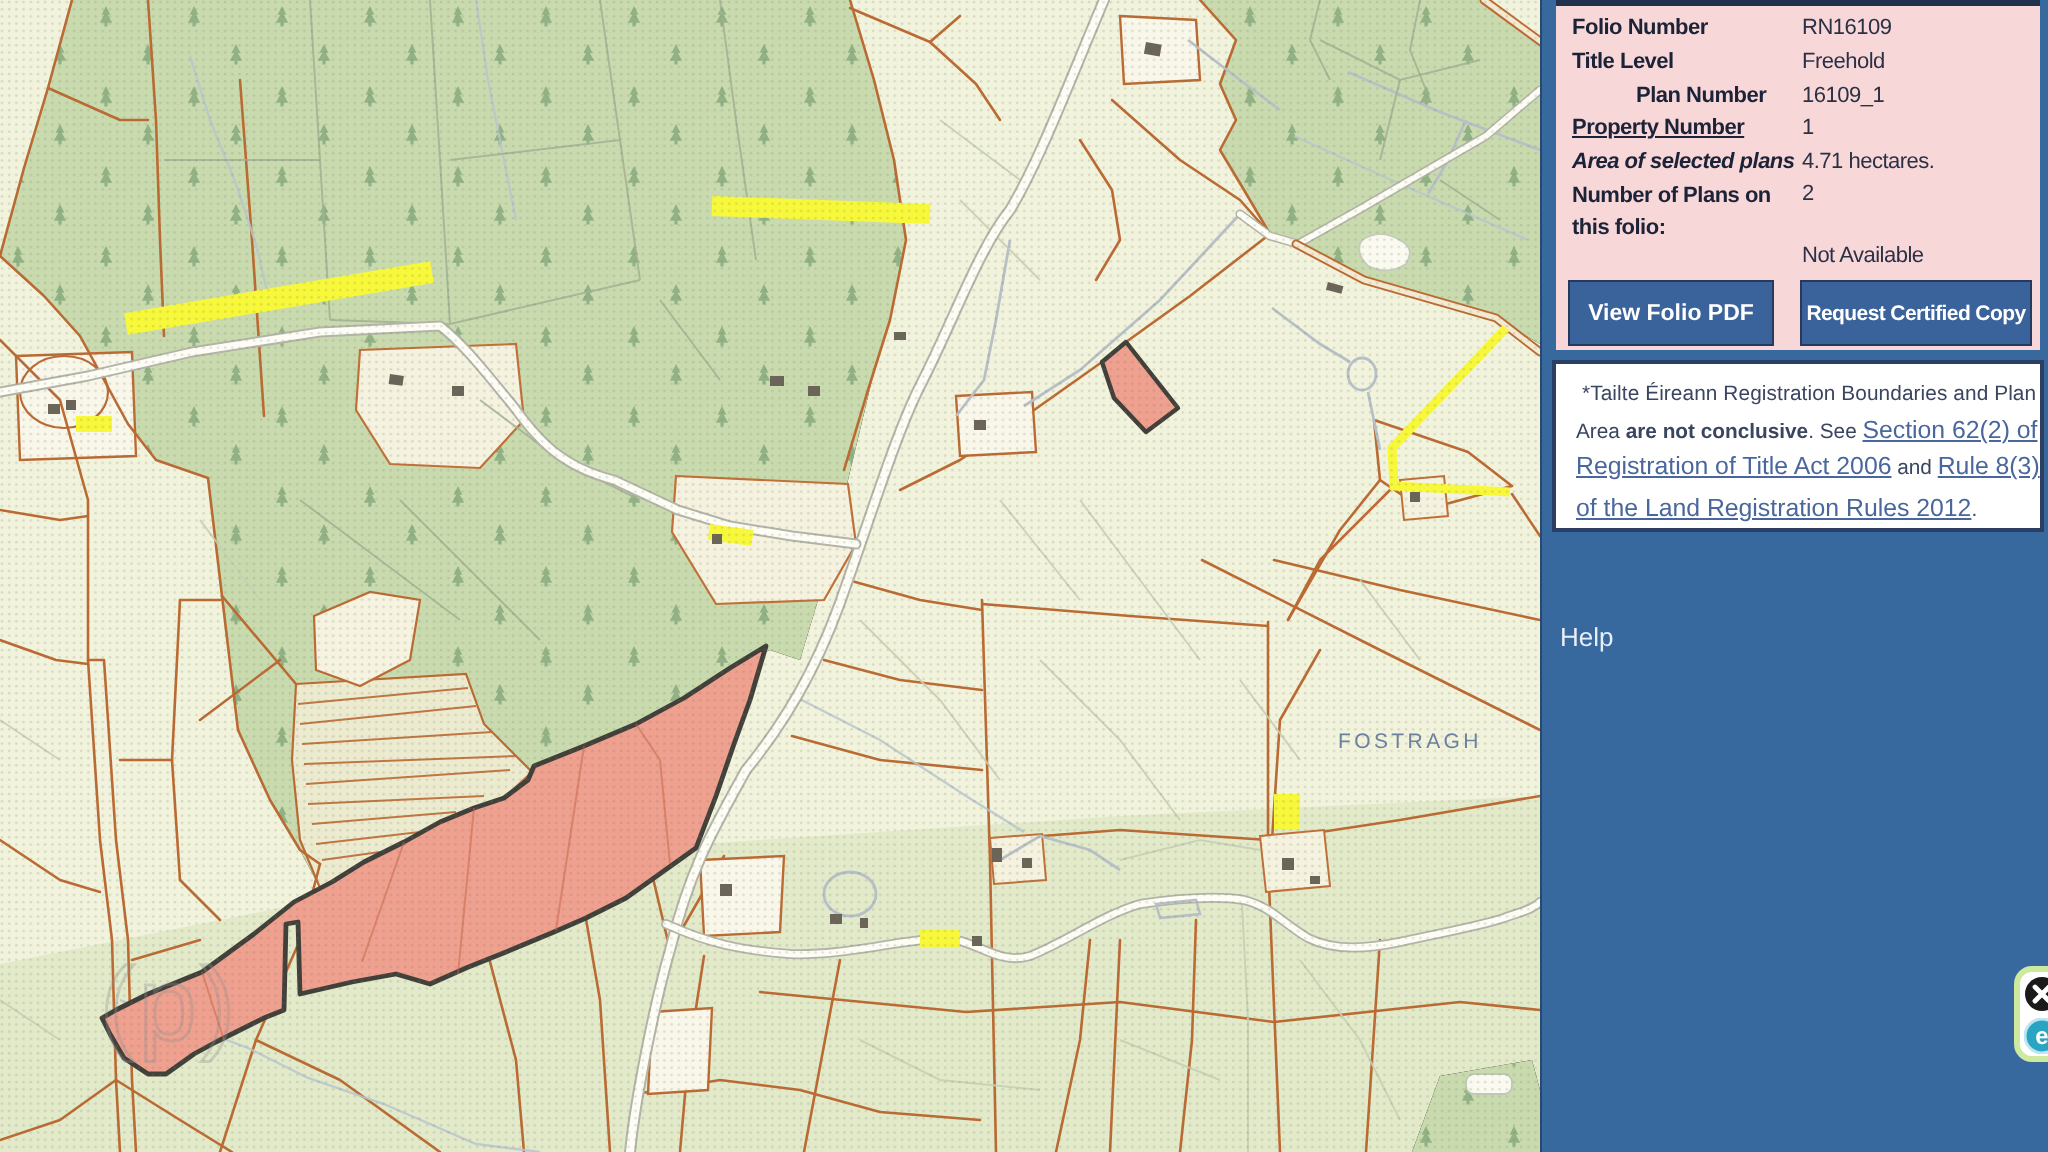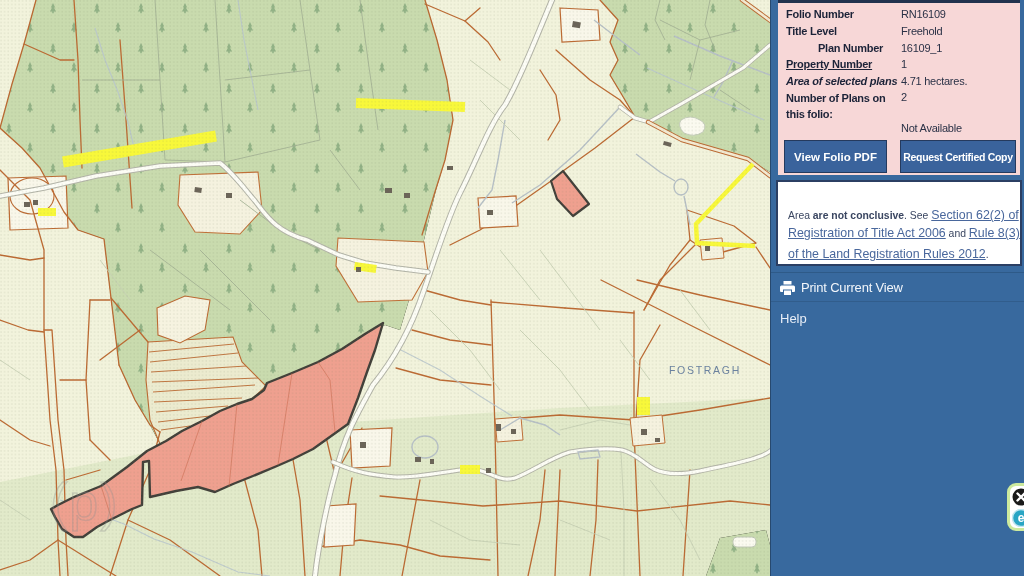--- a/index.html
+++ b/index.html
@@ -333,36 +333,29 @@
     <div style="position:absolute;left:8px;top:119px;margin-top:28px;" class="lbl">Address</div>
     <div style="position:absolute;left:123px;top:119px;" class="val">Not Available</div>
 
     <div style="position:absolute;left:122px;top:137px;width:116px;height:33px;background:#3a639c;border:1.5px solid #253a5e;box-sizing:border-box;color:#fff;font-weight:bold;font-size:10.5px;display:flex;align-items:center;justify-content:center;letter-spacing:-0.3px;white-space:nowrap;">Request Certified Copy</div>
 
     <div style="position:absolute;left:6px;top:137px;width:103px;height:33px;background:#3a639c;border:1.5px solid #253a5e;box-sizing:border-box;color:#fff;font-weight:bold;font-size:11.5px;display:flex;align-items:center;justify-content:center;letter-spacing:0;white-space:nowrap;">View Folio PDF</div>
   </div>
 
   <div style="position:absolute;left:5px;top:180px;width:245.5px;height:86px;background:#fff;border:2px solid #2b3f63;box-sizing:border-box;overflow:hidden;color:#3a4661;">
 
+    <div style="position:absolute;left:13px;top:10px;font-size:10.4px;white-space:nowrap;letter-spacing:0.05px;">*Tailte Éireann Registration Boundaries and Plan</div>
 
     <div style="position:absolute;left:10px;top:26px;font-size:10.4px;white-space:nowrap;">Area <b>are not conclusive</b>. See <span style="color:#49679c;text-decoration:underline;font-size:12.4px;">Section 62(2) of</span></div>
 
     <div style="position:absolute;left:10px;top:44px;font-size:10.4px;white-space:nowrap;"><span style="color:#49679c;text-decoration:underline;font-size:12.4px;">Registration of Title Act 2006</span> and <span style="color:#49679c;text-decoration:underline;font-size:12.4px;">Rule 8(3)</span></div>
 
     <div style="position:absolute;left:10px;top:65px;font-size:10.4px;white-space:nowrap;"><span style="color:#49679c;text-decoration:underline;font-size:12.4px;">of the Land Registration Rules 2012</span>.</div>
   </div>
 
-  <div style="position:absolute;left:0;top:271.5px;width:254px;height:30px;border-top:1px solid #2e5a88;border-bottom:1px solid #315d8c;box-sizing:border-box;">
-
-    <svg width="15" height="14" viewBox="0 0 15 14" style="position:absolute;left:9px;top:8px;">
-      <path fill="#fff" d="M3.5,0 h8 v3.5 h-8 z M1.5,4.5 h12 a1.5,1.5 0 0 1 1.5,1.5 v4 a1,1 0 0 1 -1,1 h-2 v-2.5 h-9 v2.5 h-2 a1,1 0 0 1 -1,-1 v-4 a1.5,1.5 0 0 1 1.5,-1.5 z M4,9.5 h7 v4.5 h-7 z"></path>
-    </svg>
-
-    <div style="position:absolute;left:30px;top:7px;color:#f2f6fb;font-size:13px;letter-spacing:-0.2px;">Print Current View</div>
-  </div>
 
   <div style="position:absolute;left:9px;top:311px;color:#e8eef7;font-size:13px;">Help</div>
 
   <div style="position:absolute;left:236px;top:483px;width:26px;height:48px;background:#fff;border:3px solid #cdea9e;border-radius:9px;box-sizing:border-box;">
 
     <svg width="18" height="18" viewBox="0 0 18 18" style="position:absolute;left:2px;top:2px;">
       <circle cx="9" cy="9" r="8.5" fill="#1a1a1a"></circle>
       <path d="M5.5,5.5 L12.5,12.5 M12.5,5.5 L5.5,12.5" stroke="#fff" stroke-width="2.4" stroke-linecap="round"></path>
     </svg>
 

